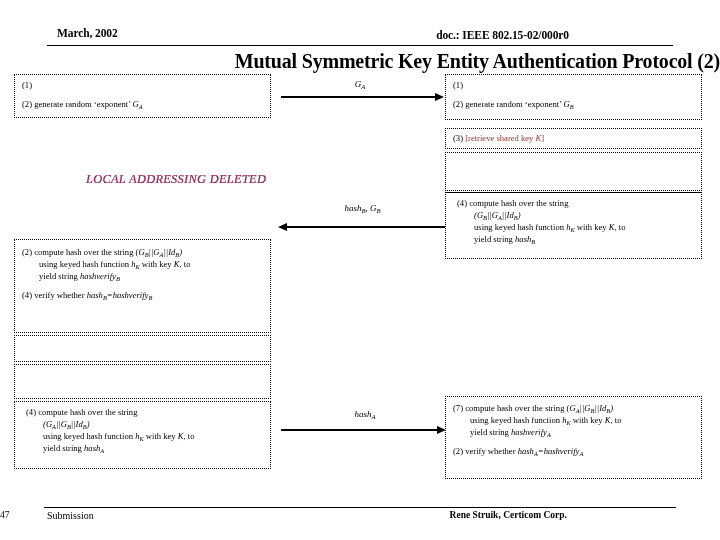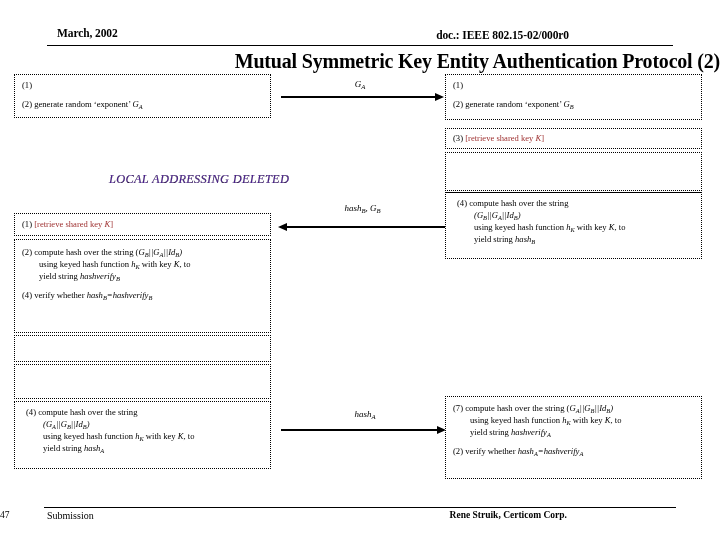--- a/index.html
+++ b/index.html
@@ -95,23 +95,22 @@
 
   
   .local-note {
     position: absolute;
     left: 86px; top: 172px;
     font-size: 12.4px;
     font-style: italic;
     font-weight: normal;
     letter-spacing: 0.3px;
     white-space: nowrap;
-    color: #4c1d95;
+    color: #be185d;
     text-shadow: 0.6px 0 0 #fff, -0.6px 0 0 #fff;
-    margin-left: 23px;
     -webkit-text-stroke: 0.15px #000;
   }
 
   
   .it { font-style: italic; }
   sub {
     font-size: 0.74em;
     font-style: italic;
     vertical-align: -0.25em;
   }
@@ -182,23 +181,20 @@
     <div class="ln ind"><span>using keyed hash function </span><span class="it">h</span><sub>K</sub><span> with key </span><span class="it">K</span><span>, to</span></div>
     <div class="ln ind"><span>yield string </span><span class="it">hash</span><sub>B</sub></div>
   </div>
 
   <div class="local-note">LOCAL ADDRESSING DELETED</div>
 
   <div class="arrow-label" style="left:310px; top:203px; width:105px;"><span class="it">hash</span><sub>B</sub><span>, </span><span class="it">G</span><sub>B</sub></div>
   <div class="arrow-line" style="left:287px; top:226px; width:158px;"></div>
   <div class="arrow-head left" style="left:278px; top:222.5px;"></div>
 
-  <div class="box" style="left:14px; top:213px; width:257px; height:23px; padding:5px 0 0 7px;">
-    <div class="ln"><span>(1) </span><span class="red">[retrieve shared key </span><span class="red it">K</span><span class="red">]</span></div>
-  </div>
 
   <div class="box" style="left:14px; top:239px; width:257px; height:94px; padding:7px 0 0 7px;">
     <div class="ln"><span>(2) compute hash over the string  (</span><span class="it">G</span><sub>B</sub><span class="it">||</span><span class="it">G</span><sub>A</sub><span class="it">||</span><span class="it">Id</span><sub>B</sub><span class="it">)</span></div>
     <div class="ln ind"><span>using keyed hash function </span><span class="it">h</span><sub>K</sub><span> with key </span><span class="it">K</span><span>, to</span></div>
     <div class="ln ind"><span>yield  string </span><span class="it">hashverify</span><sub>B</sub></div>
     <div class="gap"></div>
     <div class="ln"><span>(4) verify whether </span><span class="it">hash</span><sub>B</sub><span class="it">=</span><span class="it">hashverify</span><sub>B</sub></div>
   </div>
 
   <div class="box" style="left:14px; top:335px; width:257px; height:27px;"></div>

